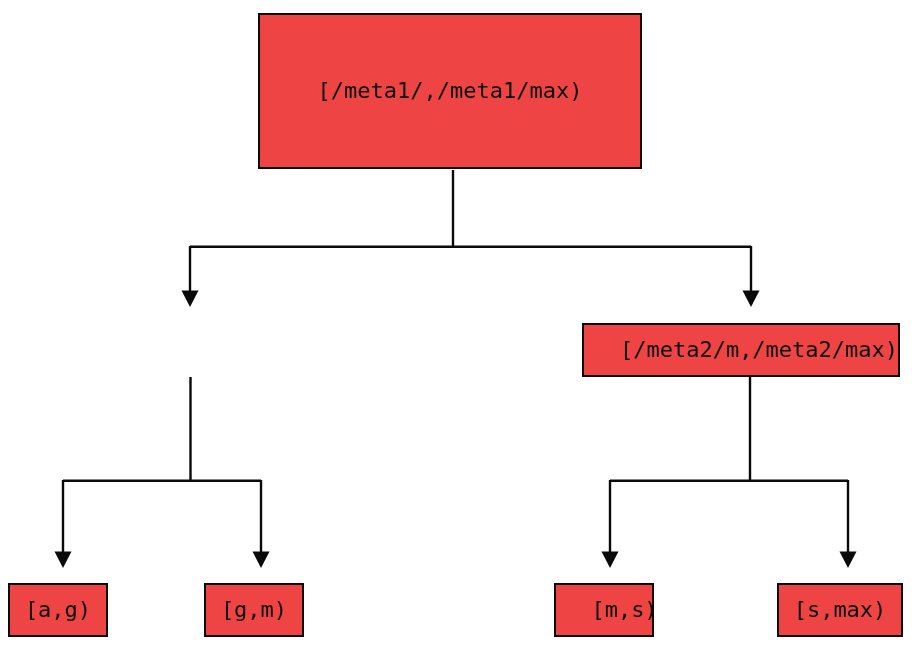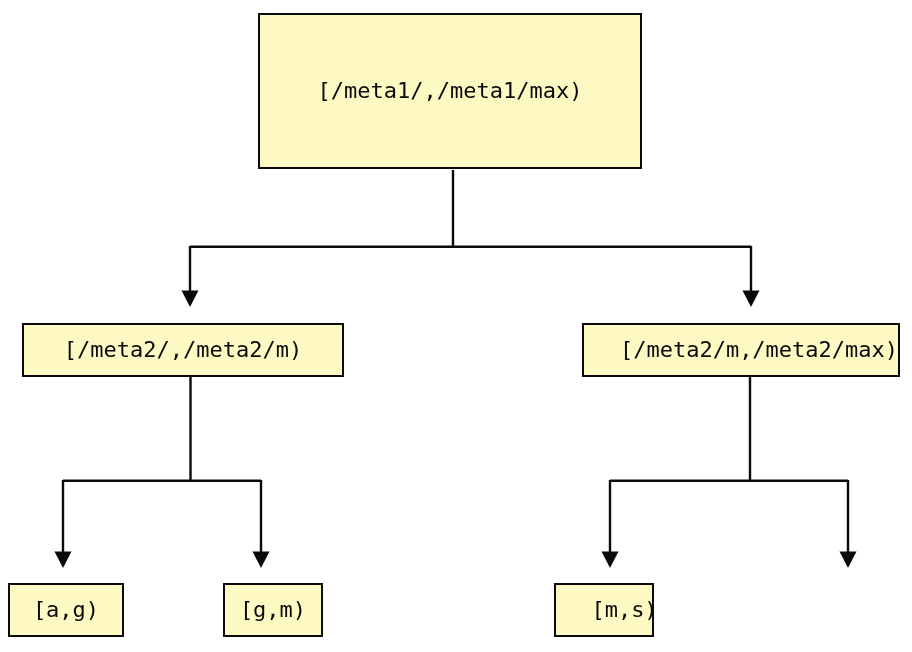--- a/index.html
+++ b/index.html
@@ -30,34 +30,34 @@
     fill: none;
   }
   .edges-svg polygon {
     fill: #0a0a0a;
     stroke: none;
   }
   .node {
     position: absolute;
     box-sizing: border-box;
     border: 2.5px solid #0a0a0a;
-    background: #fef9c3;
+    background: #ef4444;
     display: flex;
     align-items: center;
     justify-content: center;
     font-size: 22px;
     line-height: 1;
     white-space: nowrap;
   }
   .node-root  { left: 258px; top: 13px;  width: 384px; height: 156px; }
   .node-left  { left: 22px;  top: 323px; width: 322px; height: 54px; }
   .node-right { left: 582px; top: 323px; width: 318px; height: 54px; padding-left: 36px; }
   .node-leaf  { top: 583px; height: 54px; }
-  .node-leaf-0 { left: 8px;   width: 116px; }
-  .node-leaf-1 { left: 204px; width: 100px; margin-left: 19px; }
+  .node-leaf-0 { left: 8px;   width: 100px; }
+  .node-leaf-1 { left: 204px; width: 100px; }
   .node-leaf-2 { left: 554px; width: 100px; padding-left: 41px; }
   .node-leaf-3 { left: 777px; width: 126px; }
 </style>
 </head>
 <body>
 
 <div class="canvas">
 
   <svg class="edges-svg" viewBox="0 0 912 652" xmlns="http://www.w3.org/2000/svg">
 
@@ -80,34 +80,34 @@
     <path d="M610 480 V553"></path>
     <polygon points="610,568 601.5,551.5 618.5,551.5"></polygon>
     <path d="M848 480 V553"></path>
     <polygon points="848,568 839.5,551.5 856.5,551.5"></polygon>
   </svg>
 
   <div class="node node-root">
     <span>[/meta1/,/meta1/max)</span>
   </div>
 
-  <div class="node node-left">
-    <span>[/meta2/,/meta2/m)</span>
-  </div>
 
   <div class="node node-right">
     <span>[/meta2/m,/meta2/max)</span>
   </div>
 
   <div class="node node-leaf node-leaf-0">
     <span>[a,g)</span>
   </div>
 
   <div class="node node-leaf node-leaf-1">
     <span>[g,m)</span>
   </div>
 
   <div class="node node-leaf node-leaf-2">
     <span>[m,s)</span>
   </div>
 
+  <div class="node node-leaf node-leaf-3">
+    <span>[s,max)</span>
+  </div>
 
 </div>
 
 </body></html>

